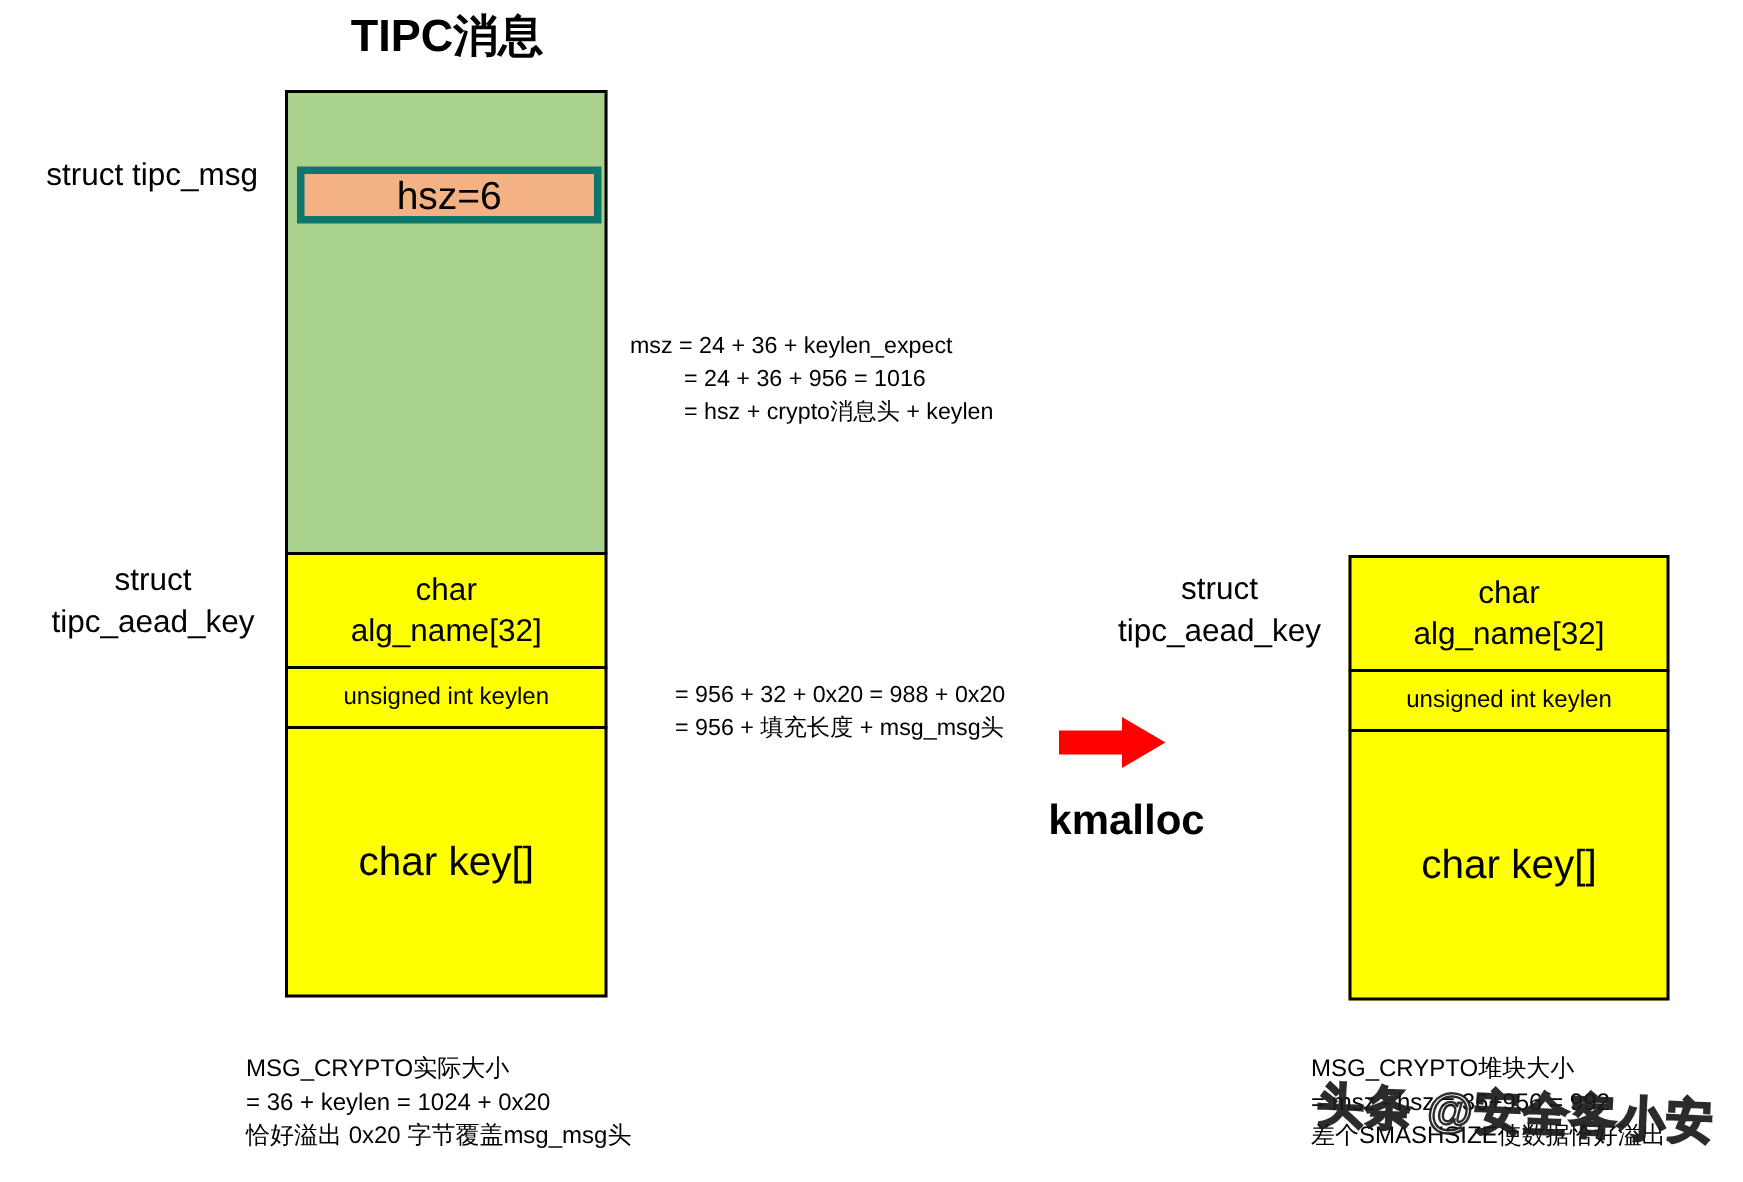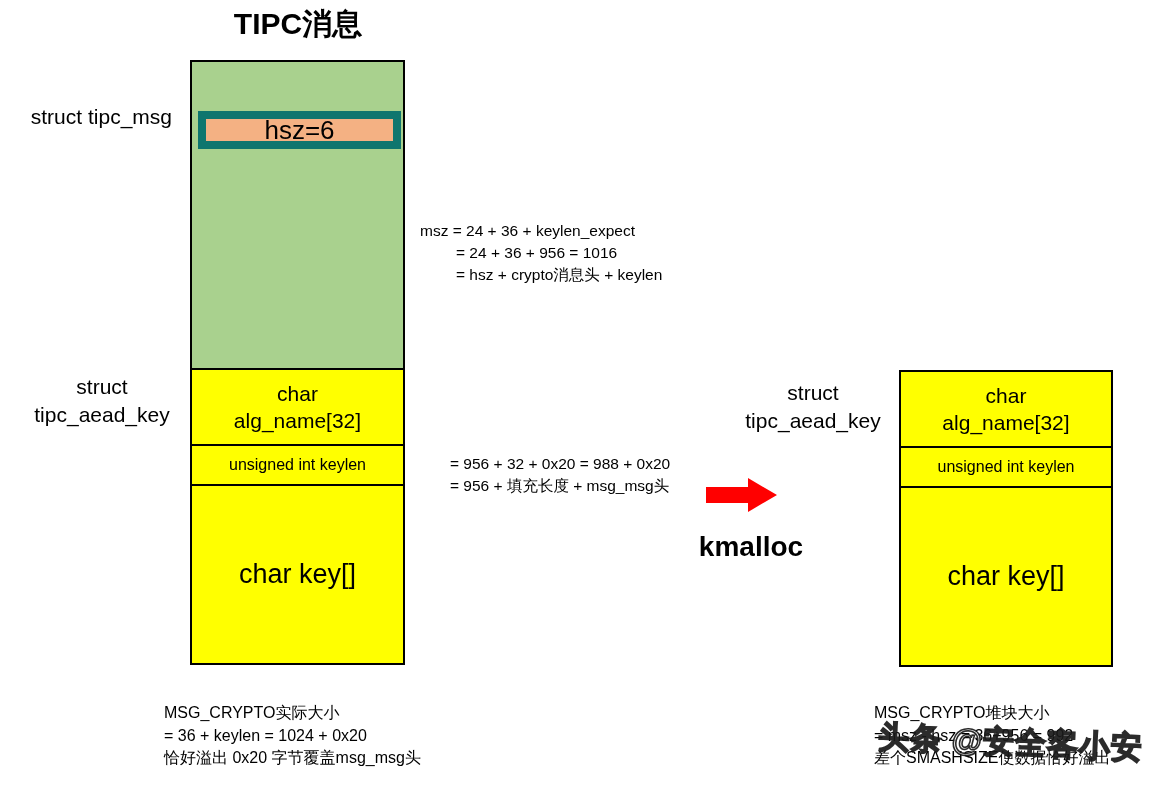--- a/index.html
+++ b/index.html
@@ -20,21 +20,21 @@
   .sec{box-sizing:border-box;border:2px solid #000;position:relative;
        display:flex;flex-direction:column;align-items:center;justify-content:center;}
   .sec + .sec{margin-top:-2px;}
   .sec-green{height:310px;background:var(--green,#A9D18E);}
   .sec-alg{height:78px;background:var(--yellow,#FFFF00);font-size:21px;line-height:27px;}
   .col-right .sec-alg{height:78px;}
   .sec-keylen{height:42px;background:var(--yellow,#FFFF00);font-size:16px;}
   .sec-key{height:181px;background:var(--yellow,#FFFF00);font-size:27px;}
 
   .inner-box{position:absolute;box-sizing:border-box;left:6px;width:203px;height:38px;
-             border:8px solid #0f766e;display:flex;align-items:center;justify-content:center;
+             border:5px solid #0f766e;display:flex;align-items:center;justify-content:center;
              font-size:26px;}
   .box-hsz{top:49px;background:var(--orange,#F4B183);}
   .box-msz{top:127px;background:var(--red,#FF0000);}
 
   .annot{position:absolute;font-size:15.5px;line-height:22px;white-space:nowrap;}
   .annot-msz{left:420px;top:189px;margin-top:31px;}
   .annot-keylen{left:420px;top:453px;}
   .annot .indent{margin-left:36px;}
   .annot-keylen .indent{margin-left:30px;}
 

